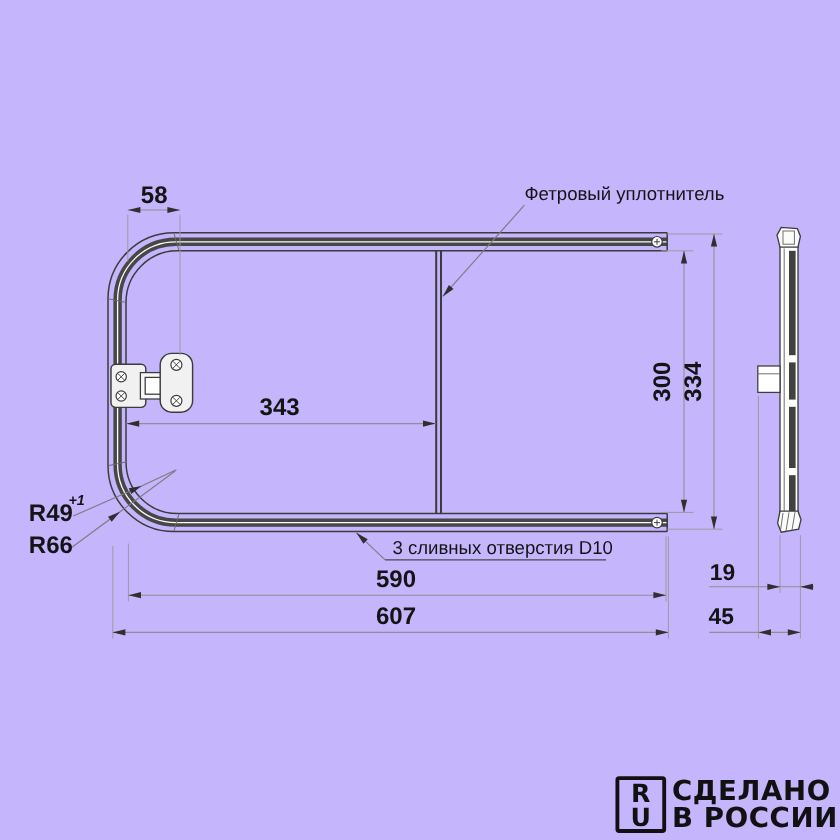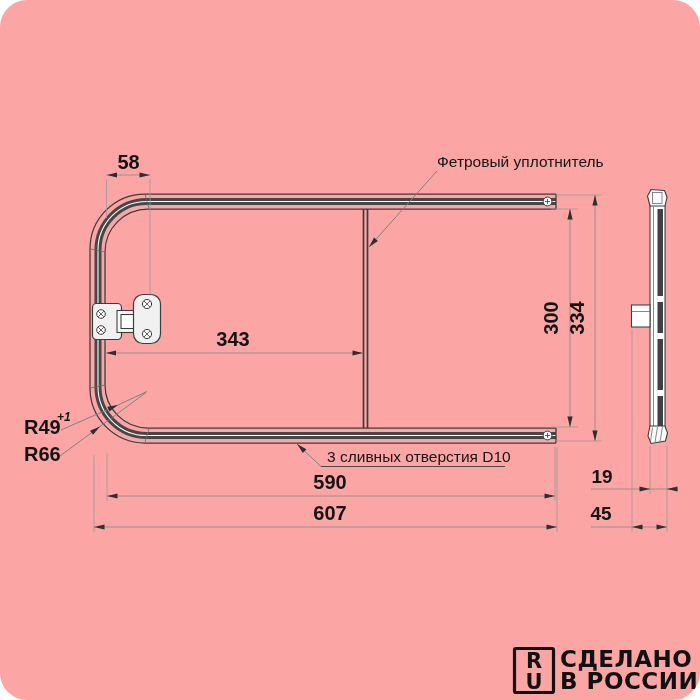--- a/index.html
+++ b/index.html
@@ -1,17 +1,17 @@
 <!DOCTYPE html>
 <html><head>
 <meta charset="utf-8">
 <style>
   html,body{margin:0;padding:0;background:#ffffff;}
-  .stage{position:relative;width:700px;height:700px;background:#fca5a5;overflow:hidden;
-         font-family:"Liberation Sans",sans-serif;border-radius:27px;}
+  .stage{position:relative;width:700px;height:700px;background:#c4b5fd;overflow:hidden;
+         font-family:"Liberation Sans",sans-serif;}
   svg{display:block;}
   
   .cl      {stroke:#3c3c3c;stroke-width:1.25;fill:none;}
   .cl-thin {stroke:#6a6a6a;stroke-width:0.8;fill:none;}
   .band    {stroke:#474747;stroke-width:7;fill:none;}
   .band-core{stroke:#fbfbfb;stroke-width:1.1;fill:none;}
   
   .dim    {stroke:#8f8f8f;stroke-width:0.9;fill:none;}
   .ext    {stroke:#9a9a9a;stroke-width:0.8;fill:none;}
   .leader {stroke:#7d7d7d;stroke-width:0.95;fill:none;}

